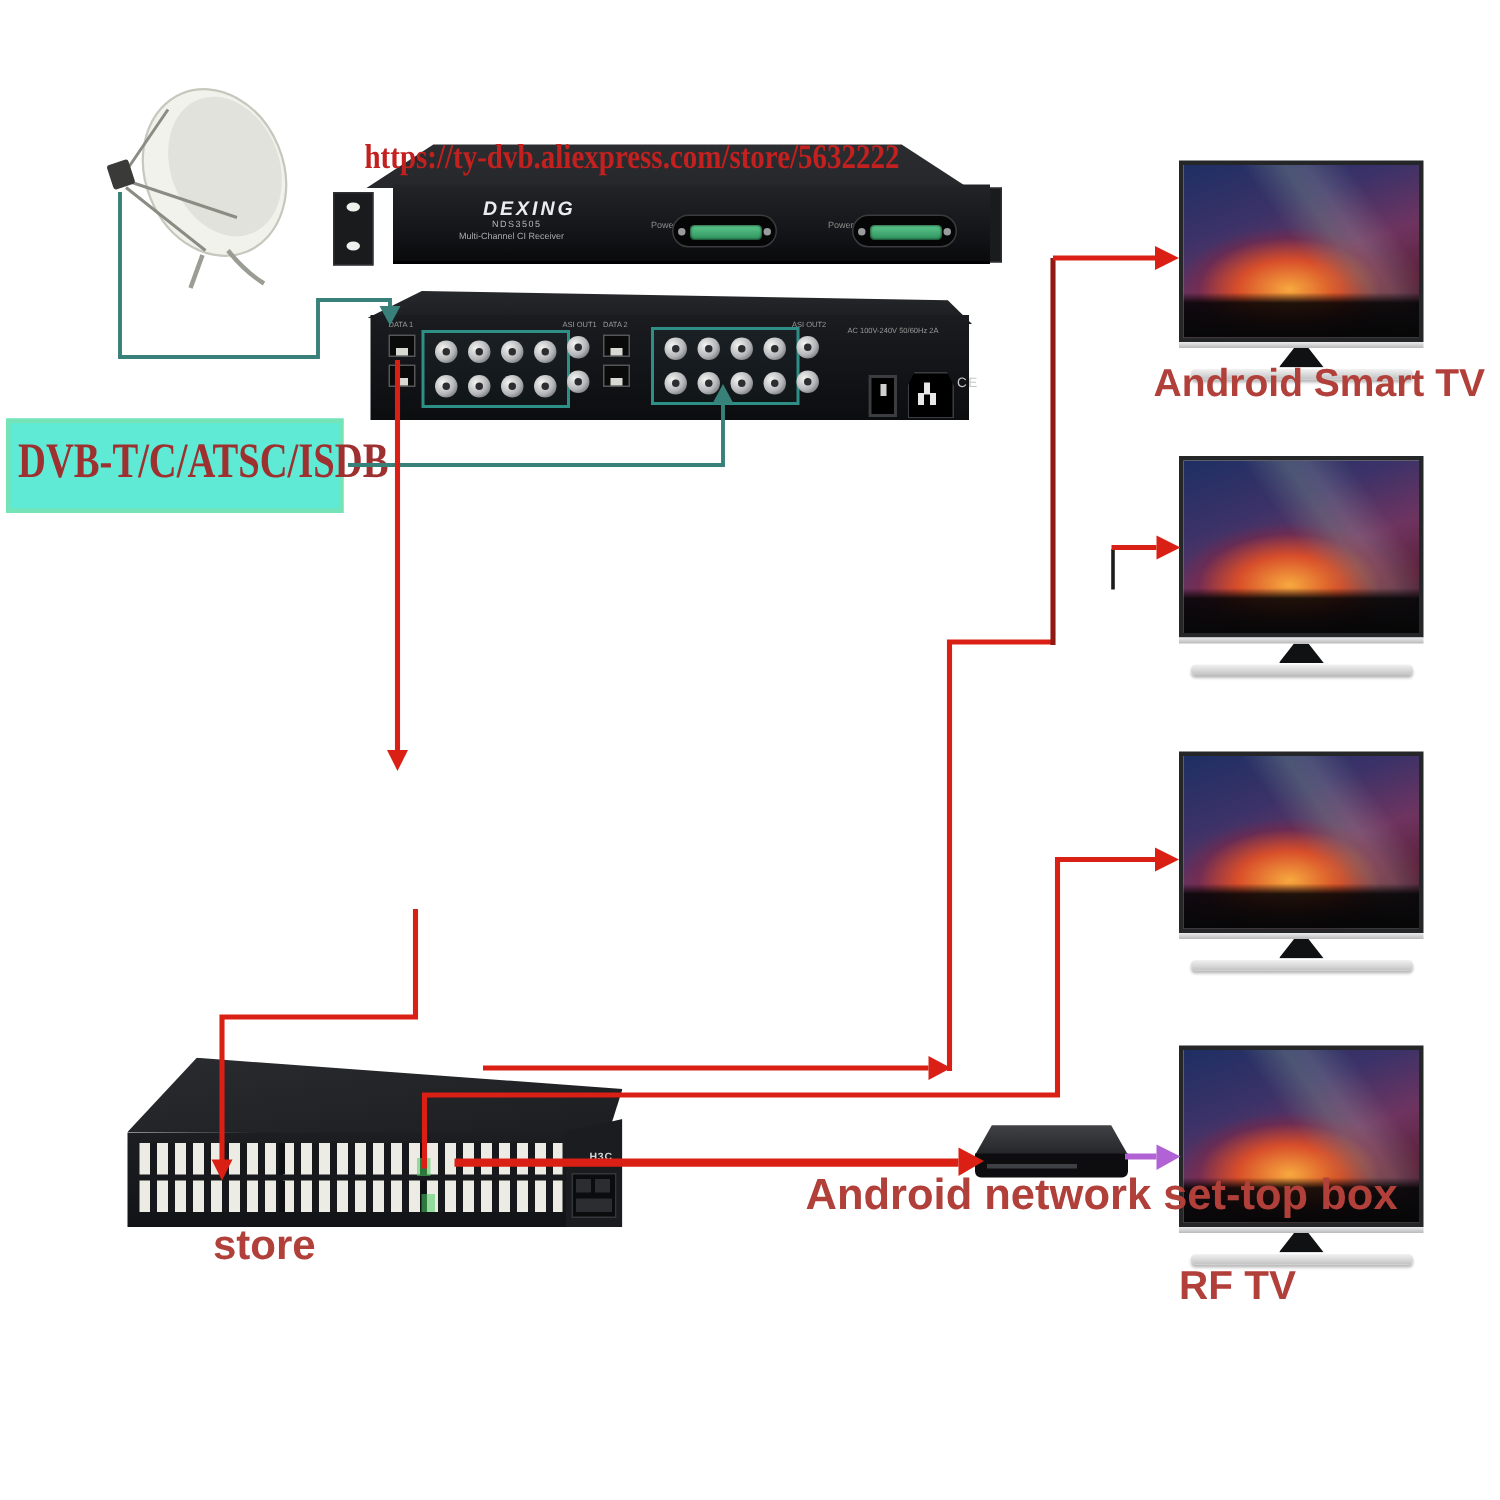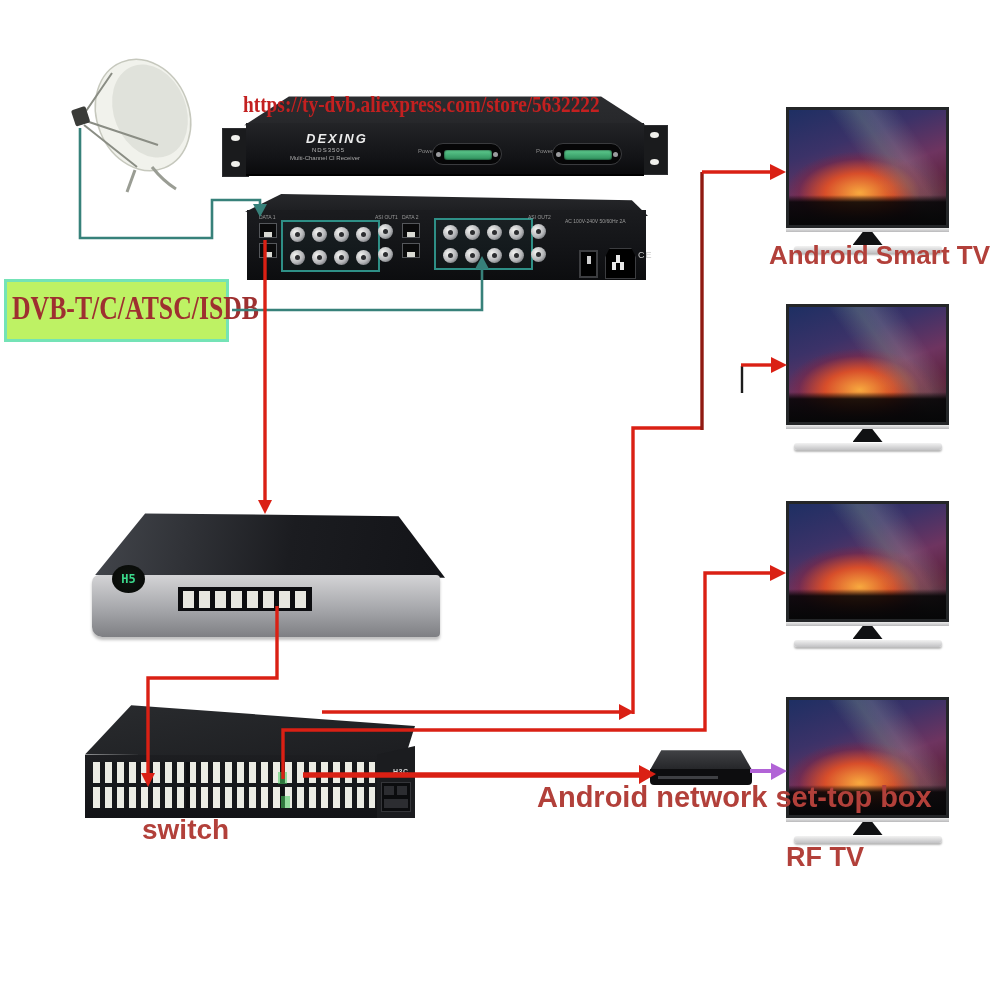--- a/index.html
+++ b/index.html
@@ -29,21 +29,21 @@
 
   
   #rx-front{left:222px;top:93px;width:446px;height:85px;z-index:10;}
   .rf-top{position:absolute;left:0;top:0;width:100%;height:100%;
     clip-path:polygon(15% 4%,85% 4%,95% 38%,5% 38%);
     background:linear-gradient(180deg,#2c2d30,#1d1e21);}
   .rf-ear{position:absolute;width:27px;background:#1a1b1d;border:1px solid #2e2f32;}
   .rf-ear.left{left:0;top:35px;height:49px;}
   .rf-ear.right{right:0;top:32px;height:50px;}
   .screw{position:absolute;width:9px;height:6px;border-radius:50%;background:#f0f0ec;left:8px;}
-  .rf-face{position:absolute;left:24px;top:30px;width:398px;height:53px;
+  .rf-face{position:absolute;left:40px;top:30px;width:398px;height:53px;
     background:linear-gradient(180deg,#232427,#121316 70%,#0a0a0c);
     border-bottom:2px solid #000;}
   .rf-brand{position:absolute;left:60px;top:8px;color:#ececec;font-size:13px;font-weight:700;
     font-style:italic;letter-spacing:2px;}
   .rf-model{position:absolute;left:66px;top:24px;color:#b7b7b7;font-size:6px;letter-spacing:1px;}
   .rf-sub{position:absolute;left:44px;top:32px;color:#a8a8a8;font-size:6px;}
   .rf-pwr{position:absolute;top:25px;color:#8b8b8b;font-size:6px;}
   .ci-slot{position:absolute;top:20px;width:70px;height:22px;background:#060607;border-radius:11px;
     border:1px solid #3a3b3e;}
   .ci-card{position:absolute;left:11px;top:6px;width:48px;height:10px;border-radius:3px;
@@ -73,21 +73,21 @@
   .rocker{position:absolute;left:332px;top:40px;width:19px;height:28px;background:#000;
     border:2px solid #3c3d40;}
   .rocker::after{content:"";position:absolute;left:6px;top:4px;width:4px;height:8px;background:#cfcfcf;}
   .iec{position:absolute;left:358px;top:38px;width:31px;height:31px;background:#000;
     border:1px solid #3c3d40;clip-path:polygon(15% 0,85% 0,100% 30%,100% 100%,0 100%,0 30%);}
   .iec::before{content:"";position:absolute;left:6px;top:13px;width:4px;height:8px;background:#e8e8e8;box-shadow:8px 0 0 #e8e8e8, 4px -7px 0 #e8e8e8;}
   .ce-mark{position:absolute;left:391px;top:40px;color:#c7c7c7;font-size:9px;letter-spacing:1px;}
 
   
   #dvb-box{left:4px;top:279px;width:225px;height:63px;border:3px solid var(--mint-border);
-    background:#bef264;z-index:10;}
+    background:#5eead4;z-index:10;}
   .dvb-text{position:absolute;left:5px;top:8px;font-family:"Liberation Serif", serif;
     font-weight:700;font-size:33px;color:var(--dvb-red);white-space:nowrap;
     transform:scaleX(0.78);transform-origin:left center;}
 
   
   #server{left:88px;top:505px;width:357px;height:140px;z-index:10;}
   .srv-top{position:absolute;left:0;top:0;width:100%;height:100%;
     clip-path:polygon(16% 6%,87% 8%,100% 52%,2% 50%);
     background:linear-gradient(100deg,#45484e,#1b1c20 55%,#121317);}
   .srv-face{position:absolute;left:4px;top:70px;width:348px;height:62px;border-radius:7px 4px 4px 10px;
@@ -243,39 +243,33 @@
       <div class="rocker"></div>
       <div class="iec"></div>
       <div class="ce-mark">CE</div>
     </div>
   </div>
 
   <div id="dvb-box" class="abs">
     <div class="dvb-text">DVB-T/C/ATSC/ISDB</div>
   </div>
 
-  <div id="server" class="abs">
-    <div class="srv-top"></div>
-    <div class="srv-face"></div>
-    <div class="srv-h5">H5</div>
-    <div class="srv-ports"></div>
-  </div>
 
   <div id="switch" class="abs">
     <div class="sw-top"></div>
     <div class="sw-face"></div>
     <div class="sw-ports sw-p1"></div>
     <div class="sw-ports sw-p2"></div>
     <div class="gport" style="left:193px;top:72px"></div>
     <div class="gport" style="left:196px;top:96px"></div>
     <div class="sw-right"></div>
     <div class="sfp"></div>
     <div class="h3c">H3C</div>
   </div>
-  <div id="switch-label" class="abs lbl">switch</div>
+  <div id="switch-label" class="abs lbl">store</div>
 
   <div id="stb" class="abs">
     <div class="stb-top"></div>
     <div class="stb-face"></div>
   </div>
 
   <div id="tv1" class="tv">
     <div class="tv-screen"></div>
     <div class="tv-chin"></div>
     <div class="tv-neck"></div>

